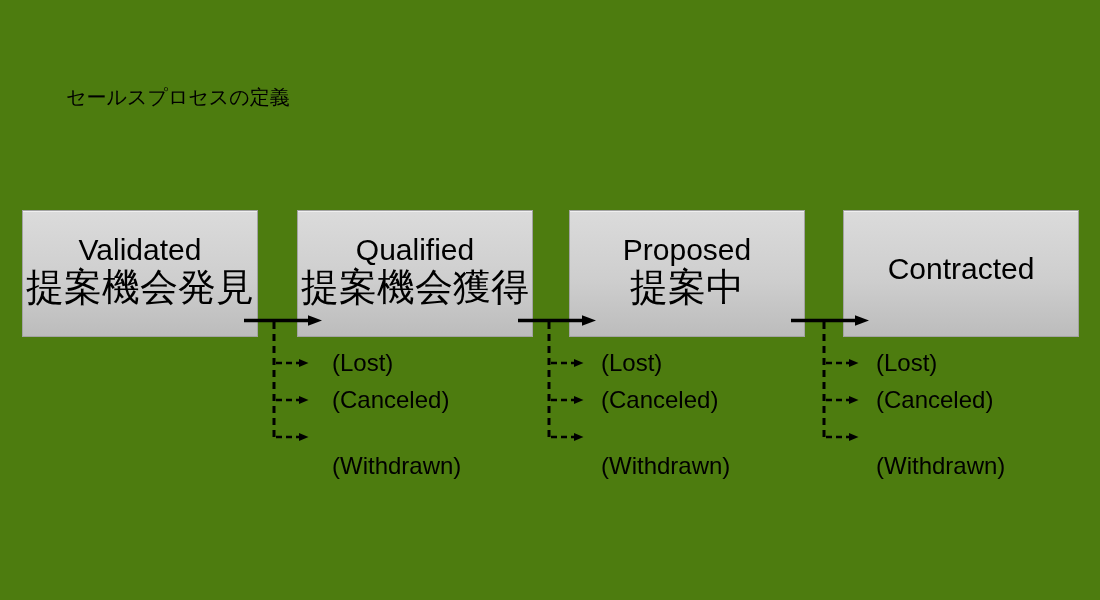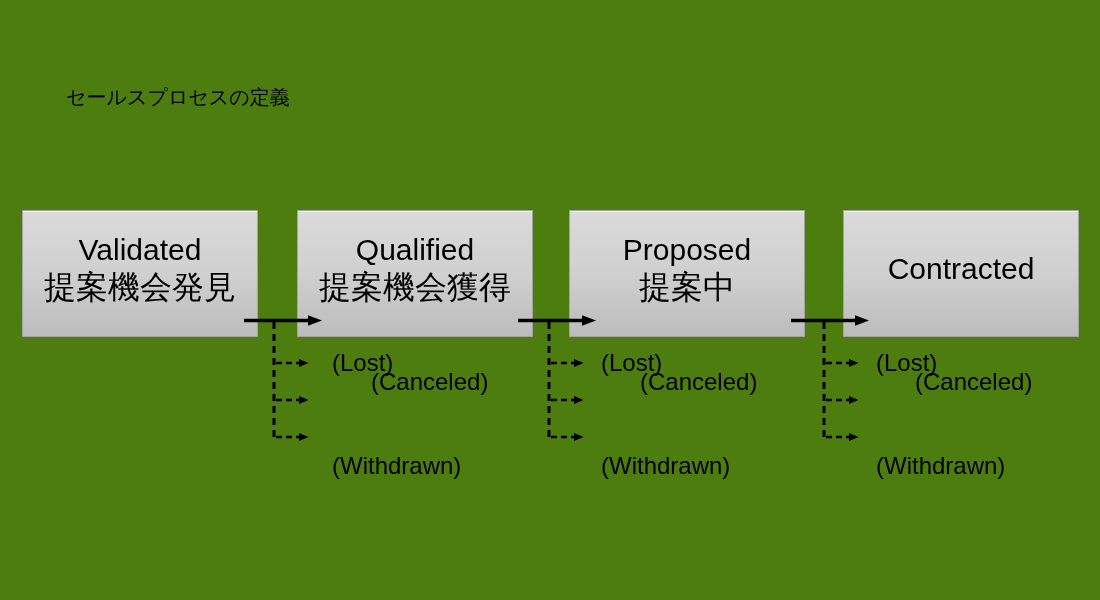--- a/index.html
+++ b/index.html
@@ -44,21 +44,21 @@
   .stage-box.pos-0 { left: 22px;  }
   .stage-box.pos-1 { left: 297px; }
   .stage-box.pos-2 { left: 569px; }
   .stage-box.pos-3 { left: 843px; }
   .stage-en {
     font-size: 30px;
     line-height: 36px;
     white-space: nowrap;
   }
   .stage-ja {
-    font-size: 32px;
+    font-size: 38px;
     line-height: 38px;
     white-space: nowrap;
   }
   .connector-layer {
     position: absolute;
     left: 0;
     top: 0;
     width: 1100px;
     height: 600px;
     pointer-events: none;
@@ -68,21 +68,21 @@
     font-size: 24px;
     line-height: 26px;
     white-space: nowrap;
     color: #000000;
   }
   
   .exit-label.g0 { left: 332px; }
   .exit-label.g1 { left: 601px; }
   .exit-label.g2 { left: 876px; }
   .exit-label.r0 { top: 350px; }
-  .exit-label.r1 { top: 369px; margin-left: 39px; }
+  .exit-label.r1 { top: 387px; }
   .exit-label.r2 { top: 424px; margin-top: 29px; }
 </style>
 </head>
 <body>
 
 <div class="canvas">
 
   <div class="slide-title">セールスプロセスの定義</div>
 
   <div class="stage-box pos-0">

